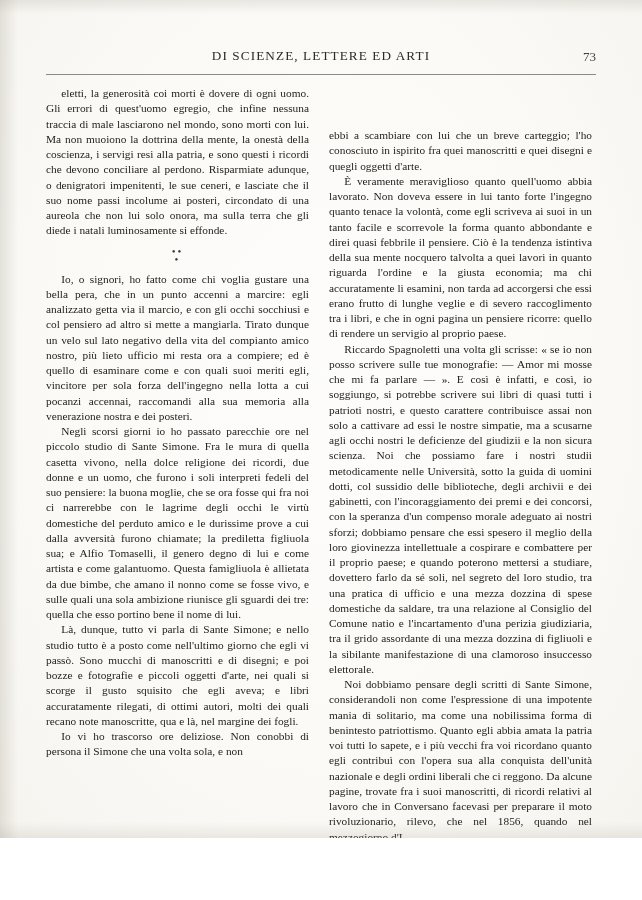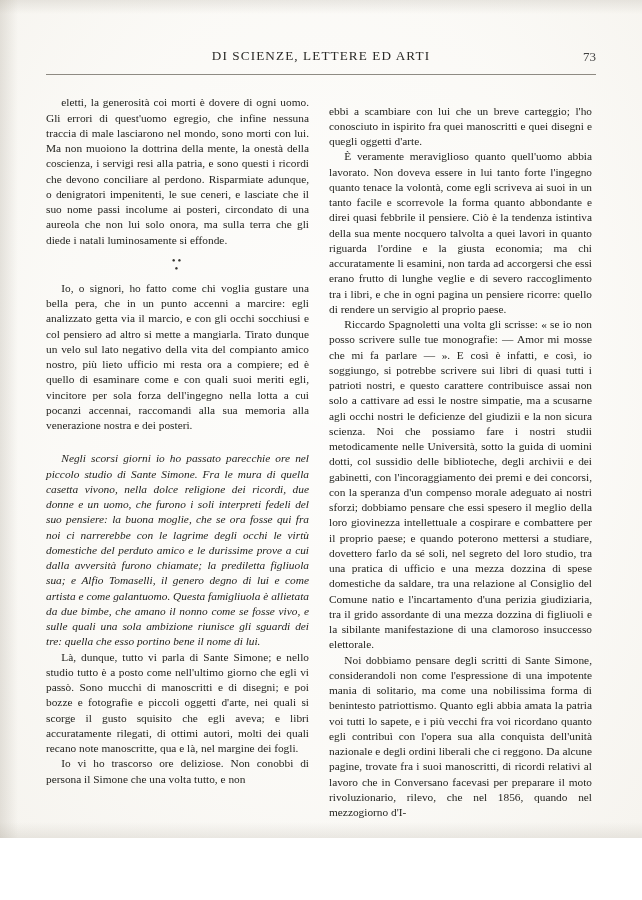--- a/index.html
+++ b/index.html
@@ -59,42 +59,39 @@
     opacity: 0.75;
   }
   .columns {
     position: absolute;
     top: 86px;
     left: 46px;
     right: 44px;
     bottom: 42px;
     display: flex;
     gap: 20px;
-    align-items: center;
   }
   .col {
     width: 263px;
     font-size: 11.35px;
     line-height: 1.345;
     text-align: justify;
     text-justify: inter-word;
     hyphens: manual;
     color: #23231f;
   }
   .col p {
     margin: 0;
     text-indent: 1.35em;
   }
   .col p.noindent {
     text-indent: 0;
     margin-top: 42px;
   }
   .col p.italic {
-    font-style: italic;
-    margin-top: 18px;
   }
   .ornament {
     text-align: center;
     font-size: 12px;
     letter-spacing: 2px;
     margin: 7px 0 7px 0;
     color: #35342f;
     line-height: 1;
   }
   .ornament .dots {
@@ -145,21 +142,21 @@
 
     <div class="col">
       <p>eletti, la generosità coi morti è dovere di ogni uomo. Gli errori di quest'uomo egregio, che infine nessuna traccia di male lasciarono nel mondo, sono morti con lui. Ma non muoiono la dottrina della mente, la onestà della coscienza, i servigi resi alla patria, e sono questi i ricordi che devono conciliare al perdono. Risparmiate adunque, o denigratori impenitenti, le sue ceneri, e lasciate che il suo nome passi incolume ai posteri, circondato di una aureola che non lui solo onora, ma sulla terra che gli diede i natali luminosamente si effonde.</p>
       <div class="ornament">
         <span class="dots">••</span>
         <span class="dot-bottom">•</span>
       </div>
       <p>Io, o signori, ho fatto come chi voglia gustare una bella pera, che in un punto accenni a marcire: egli analizzato getta via il marcio, e con gli occhi socchiusi e col pensiero ad altro si mette a mangiarla. Tirato dunque un velo sul lato negativo della vita del compianto amico nostro, più lieto ufficio mi resta ora a compiere; ed è quello di esaminare come e con quali suoi meriti egli, vincitore per sola forza dell'ingegno nella lotta a cui pocanzi accennai, raccomandi alla sua memoria alla venerazione nostra e dei posteri.</p>
       <p class="italic">Negli scorsi giorni io ho passato parecchie ore nel piccolo studio di Sante Simone. Fra le mura di quella casetta vivono, nella dolce religione dei ricordi, due donne e un uomo, che furono i soli interpreti fedeli del suo pensiere: la buona moglie, che se ora fosse qui fra noi ci narrerebbe con le lagrime degli occhi le virtù domestiche del perduto amico e le durissime prove a cui dalla avversità furono chiamate; la prediletta figliuola sua; e Alfio Tomaselli, il genero degno di lui e come artista e come galantuomo. Questa famigliuola è allietata da due bimbe, che amano il nonno come se fosse vivo, e sulle quali una sola ambizione riunisce gli sguardi dei tre: quella che esso portino bene il nome di lui.</p>
       <p>Là, dunque, tutto vi parla di Sante Simone; e nello studio tutto è a posto come nell'ultimo giorno che egli vi passò. Sono mucchi di manoscritti e di disegni; e poi bozze e fotografie e piccoli oggetti d'arte, nei quali si scorge il gusto squisito che egli aveva; e libri accuratamente rilegati, di ottimi autori, molti dei quali recano note manoscritte, qua e là, nel margine dei fogli.</p>
-      <p>Io vi ho trascorso ore deliziose. Non conobbi di persona il Simone che una volta tutto, e non</p>
+      <p>Io vi ho trascorso ore deliziose. Non conobbi di persona il Simone che una volta sola, e non</p>
     </div>
 
     <div class="col">
       <p class="noindent">ebbi a scambiare con lui che un breve carteggio; l'ho conosciuto in ispirito fra quei manoscritti e quei disegni e quegli oggetti d'arte.</p>
       <p>È veramente meraviglioso quanto quell'uomo abbia lavorato. Non doveva essere in lui tanto forte l'ingegno quanto tenace la volontà, come egli scriveva ai suoi in un tanto facile e scorrevole la forma quanto abbondante e direi quasi febbrile il pensiere. Ciò è la tendenza istintiva della sua mente nocquero talvolta a quei lavori in quanto riguarda l'ordine e la giusta economia; ma chi accuratamente li esamini, non tarda ad accorgersi che essi erano frutto di lunghe veglie e di severo raccoglimento tra i libri, e che in ogni pagina un pensiere ricorre: quello di rendere un servigio al proprio paese.</p>
       <p>Riccardo Spagnoletti una volta gli scrisse: « se io non posso scrivere sulle tue monografie: — Amor mi mosse che mi fa parlare — ». E così è infatti, e così, io soggiungo, si potrebbe scrivere sui libri di quasi tutti i patrioti nostri, e questo carattere contribuisce assai non solo a cattivare ad essi le nostre simpatie, ma a scusarne agli occhi nostri le deficienze del giudizii e la non sicura scienza. Noi che possiamo fare i nostri studii metodicamente nelle Università, sotto la guida di uomini dotti, col sussidio delle biblioteche, degli archivii e dei gabinetti, con l'incoraggiamento dei premi e dei concorsi, con la speranza d'un compenso morale adeguato ai nostri sforzi; dobbiamo pensare che essi spesero il meglio della loro giovinezza intellettuale a cospirare e combattere per il proprio paese; e quando poterono mettersi a studiare, dovettero farlo da sé soli, nel segreto del loro studio, tra una pratica di ufficio e una mezza dozzina di spese domestiche da saldare, tra una relazione al Consiglio del Comune natio e l'incartamento d'una perizia giudiziaria, tra il grido assordante di una mezza dozzina di figliuoli e la sibilante manifestazione di una clamoroso insuccesso elettorale.</p>
       <p>Noi dobbiamo pensare degli scritti di Sante Simone, considerandoli non come l'espressione di una impotente mania di solitario, ma come una nobilissima forma di benintesto patriottismo. Quanto egli abbia amata la patria voi tutti lo sapete, e i più vecchi fra voi ricordano quanto egli contribuì con l'opera sua alla conquista dell'unità nazionale e degli ordini liberali che ci reggono. Da alcune pagine, trovate fra i suoi manoscritti, di ricordi relativi al lavoro che in Conversano facevasi per preparare il moto rivoluzionario, rilevo, che nel 1856, quando nel mezzogiorno d'I-</p>
     </div>
 
   </div>

